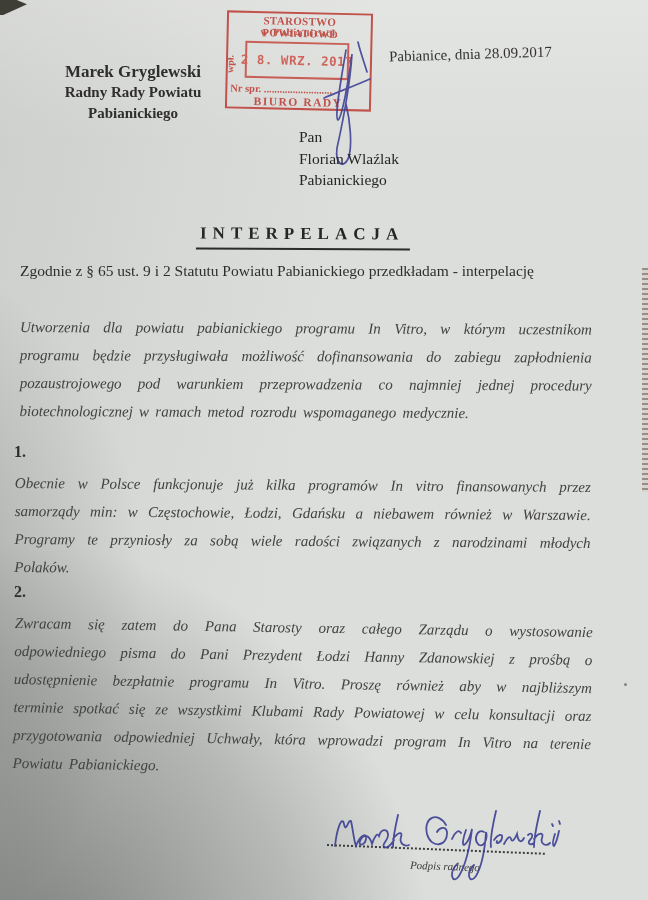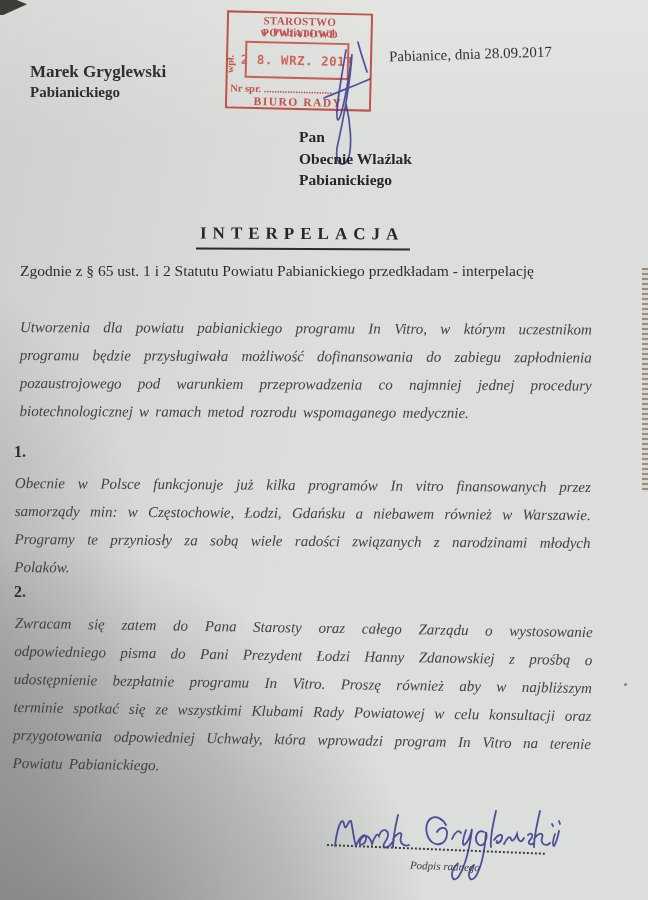--- a/index.html
+++ b/index.html
@@ -8,25 +8,25 @@
     font-family:"Liberation Serif",serif;color:#2e2e2e;
     background-color:#dcdedb;
     background-image:
       linear-gradient(to bottom, rgba(255,255,255,0.22), rgba(255,255,255,0) 16%),
       radial-gradient(ellipse 300px 460px at -70px 600px, rgba(52,54,52,0.26), rgba(52,54,52,0) 72%),
       radial-gradient(ellipse 520px 560px at 20px 990px, rgba(34,37,35,0.52), rgba(34,37,35,0.20) 55%, rgba(34,37,35,0) 80%),
       linear-gradient(100deg, rgba(70,72,70,0.10) 0%, rgba(70,72,70,0.03) 30%, rgba(70,72,70,0) 48%);
   }
   .abs{position:absolute;}
   
-  #sender{left:30px;top:61px;width:206px;font-weight:700;line-height:21px;}
+  #sender{left:30px;top:61px;width:206px;text-align:center;font-weight:700;line-height:21px;}
   #sender .l1{font-size:17px;}
   #sender .l2,#sender .l3{font-size:15px;}
   #dateline{left:389px;top:46px;font-size:15px;transform:rotate(-1.8deg);color:#333;}
-  #addressee{left:299px;top:126px;font-weight:700;font-size:15.5px;line-height:21.5px;color:#262626;}
+  #addressee{left:299px;top:126px;font-weight:400;font-size:15.5px;line-height:21.5px;color:#262626;}
   
   #stamp{left:226px;top:12px;width:142px;height:94px;border:2.5px solid #bf463e;
          transform:rotate(1.3deg);color:#bf463e;opacity:.92;}
   #stamp .s1{position:absolute;top:1px;width:100%;text-align:center;font-size:11px;font-weight:700;letter-spacing:.3px;}
   #stamp .s2{position:absolute;top:13px;width:100%;text-align:center;font-size:10.5px;font-weight:700;letter-spacing:1px;}
   #stamp .wpl{position:absolute;left:-7px;top:46px;font-size:10px;font-weight:700;transform:rotate(-90deg);}
   #stamp .datebox{position:absolute;left:17px;top:28px;width:100px;height:33px;border:2px solid #c6554b;
                   display:flex;align-items:center;justify-content:center;}
   #stamp .date{font-family:"DejaVu Sans Mono",monospace;font-size:12.5px;font-weight:700;letter-spacing:.5px;color:#cd5a50;white-space:nowrap;}
   #stamp .nrspr{position:absolute;left:3px;bottom:13px;font-size:10.5px;font-weight:700;white-space:nowrap;}
@@ -62,20 +62,21 @@
 <body>
 
 <div id="page">
 
   <div class="abs" id="corner-speck"></div>
   <div class="abs" id="edge-strip"></div>
   <div class="abs" id="paper-dot"></div>
 
   <div class="abs" id="sender">
     <div class="l1">Marek Gryglewski</div>
+    <div class="l2">Radny Rady Powiatu</div>
     <div class="l3">Pabianickiego</div>
   </div>
 
   <div class="abs" id="stamp">
     <div class="s1">STAROSTWO POWIATOWE</div>
     <div class="s2">w Pabianicach</div>
     <div class="wpl">wpł.</div>
     <div class="datebox">
       <span class="date">2 8. WRZ. 2017</span>
     </div>
@@ -88,28 +89,28 @@
       <path d="M34,14 C29,44 22,82 26,84 C30,82 37,42 40,18 C38,50 29,94 25,112 C23,128 31,133 36,123 C41,111 38,84 34,68"></path>
       <path d="M12,62 C26,56 42,50 58,43"></path>
       <path d="M46,6 C48,15 52,26 55,36"></path>
     </g>
   </svg>
 
   <div class="abs" id="dateline">Pabianice, dnia 28.09.2017</div>
 
   <div class="abs" id="addressee">
     <div>Pan</div>
-    <div>Obecnie Wlaźlak</div>
+    <div>Florian Wlaźlak</div>
     <div>Pabianickiego</div>
   </div>
 
   <div class="abs" id="title">INTERPELACJA</div>
 
   <div class="abs para" id="intro">
-    <div>Zgodnie z § 65 ust. 1 i 2 Statutu Powiatu Pabianickiego przedkładam - interpelację</div>
+    <div>Zgodnie z § 65 ust. 9 i 2 Statutu Powiatu Pabianickiego przedkładam - interpelację</div>
   </div>
 
   <div class="abs para ital" id="subject">
     <div class="jline">Utworzenia dla powiatu pabianickiego programu In Vitro, w którym uczestnikom</div>
     <div class="jline">programu będzie przysługiwała możliwość dofinansowania do zabiegu zapłodnienia</div>
     <div class="jline">pozaustrojowego pod warunkiem przeprowadzenia co najmniej jednej procedury</div>
     <div class="jline jlast">biotechnologicznej w ramach metod rozrodu wspomaganego medycznie.</div>
   </div>
 
   <div class="abs" id="sec1num">1.</div>

